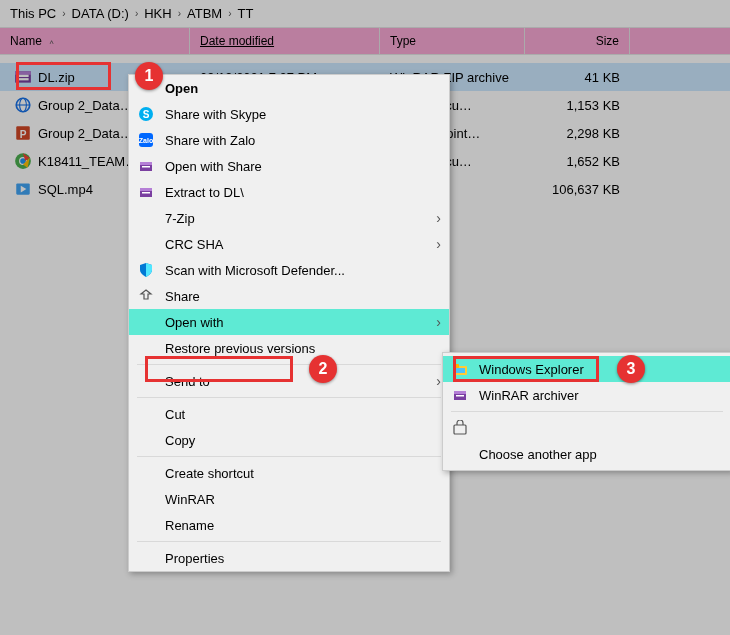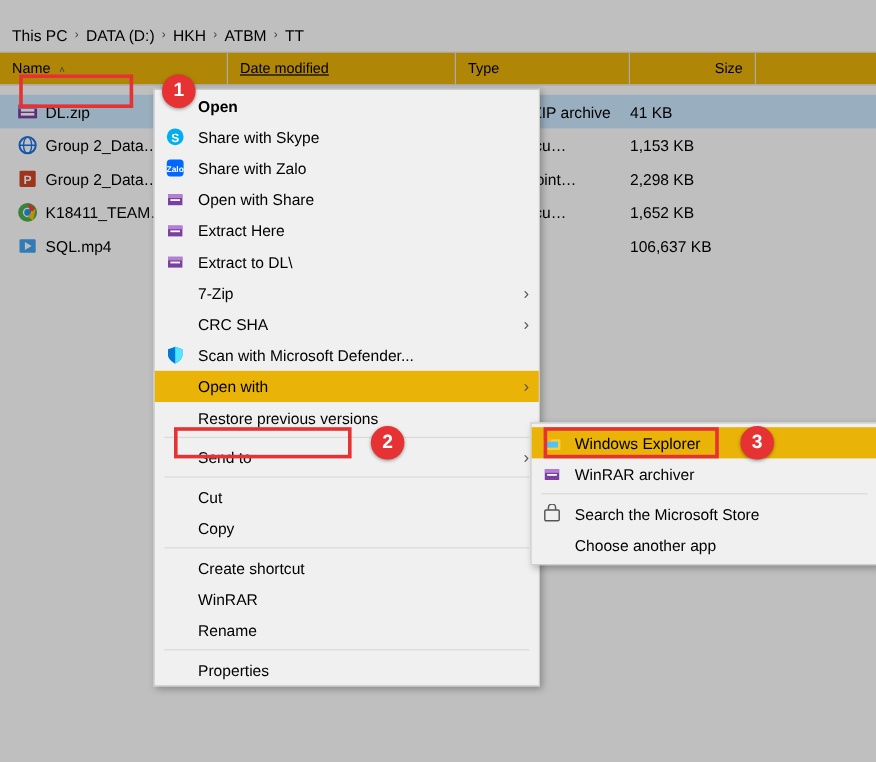--- a/index.html
+++ b/index.html
@@ -20,27 +20,26 @@
   z-index: 50;
   pointer-events: none;
 }
 .breadcrumb {
   display: flex;
   align-items: center;
   padding: 6px 10px;
   font-size: 13px;
   gap: 6px;
   border-bottom: 1px solid #e5e5e5;
-  margin-top: 16px;
 }
 .breadcrumb .sep { color: #555; font-size: 10px; }
 .columns {
   display: flex;
   border-bottom: 1px solid #e5e5e5;
-  background: #eab308;
+  background: #f9a8d4;
   font-size: 12px;
 }
 .columns .col {
   padding: 6px 10px;
   border-right: 1px solid #e5e5e5;
   position: relative;
 }
 .col.name { width: 190px; }
 .col.date { width: 190px; text-decoration: underline; }
 .col.type { width: 145px; }
@@ -63,21 +62,21 @@
   height: 18px;
   margin: 0 6px 0 14px;
   display: flex;
   align-items: center;
   justify-content: center;
   font-size: 12px;
 }
 .file-name { width: 152px; overflow: hidden; white-space: nowrap; text-overflow: ellipsis; }
 .file-date { width: 190px; padding-left: 10px; color: #000; }
 .file-type { width: 145px; padding-left: 10px; overflow: hidden; white-space: nowrap; text-overflow: ellipsis; }
-.file-size { width: 105px; text-align: left; padding-right: 10px; }
+.file-size { width: 105px; text-align: right; padding-right: 10px; }
 
 
 .context-menu {
   position: absolute;
   left: 128px;
   top: 74px;
   width: 322px;
   background: #f0f0f0;
   border: 1px solid #ccc;
   box-shadow: 2px 2px 6px rgba(0,0,0,0.3);
@@ -86,21 +85,21 @@
 }
 .menu-row {
   display: flex;
   align-items: center;
   height: 26px;
   padding: 0 8px 0 6px;
   position: relative;
 }
 .menu-row.open { font-weight: 700; }
 .menu-row.highlighted {
-  background: #eab308;
+  background: #5eead4;
 }
 .menu-icon {
   width: 22px;
   height: 22px;
   display: flex;
   align-items: center;
   justify-content: center;
   margin-right: 8px;
 }
 .menu-icon svg { width: 16px; height: 16px; display: block; }
@@ -282,114 +281,111 @@
     <span class="menu-label">Open with Share</span>
   </div>
   <div class="menu-row">
     <span class="menu-icon">
       <svg viewBox="0 0 16 16">
           <rect x="2" y="4" width="12" height="9" fill="#7a3fa0"></rect>
           <rect x="2" y="4" width="12" height="3" fill="#b57fd6"></rect>
           <rect x="4" y="8" width="8" height="1.5" fill="#fff"></rect>
         </svg>
     </span>
-    <span class="menu-label">Extract Here</span>
+    <span class="menu-label">Extract to DL\</span>
+  </div>
+  <div class="menu-row menu-label-only">
+    <span class="menu-label">7-Zip</span>
+    <span class="menu-arrow">›</span>
+  </div>
+  <div class="menu-row menu-label-only">
+    <span class="menu-label">CRC SHA</span>
+    <span class="menu-arrow">›</span>
+  </div>
+  <div class="menu-row">
+    <span class="menu-icon">
+      <svg viewBox="0 0 16 16">
+          <path d="M8 1 L14 3 V8 C14 12 8 15 8 15 C8 15 2 12 2 8 V3 Z" fill="#0078d4"></path>
+          <path d="M8 1 L14 3 V8 C14 12 8 15 8 15 V1 Z" fill="#50e6ff"></path>
+        </svg>
+    </span>
+    <span class="menu-label">Scan with Microsoft Defender...</span>
+  </div>
+  <div class="menu-row">
+    <span class="menu-icon">
+      <svg viewBox="0 0 16 16">
+          <path d="M8 2 L13 6 H10 V11 H6 V6 H3 Z" fill="none" stroke="#555" stroke-width="1.2"></path>
+        </svg>
+    </span>
+    <span class="menu-label">Share</span>
+  </div>
+  <div class="menu-row menu-label-only highlighted">
+    <span class="menu-label">Open with</span>
+    <span class="menu-arrow">›</span>
+  </div>
+  <div class="menu-row menu-label-only">
+    <span class="menu-label">Restore previous versions</span>
+  </div>
+  <div class="menu-sep"></div>
+  <div class="menu-row menu-label-only">
+    <span class="menu-label">Send to</span>
+    <span class="menu-arrow">›</span>
+  </div>
+  <div class="menu-sep"></div>
+  <div class="menu-row menu-label-only">
+    <span class="menu-label">Cut</span>
+  </div>
+  <div class="menu-row menu-label-only">
+    <span class="menu-label">Copy</span>
+  </div>
+  <div class="menu-sep"></div>
+  <div class="menu-row menu-label-only">
+    <span class="menu-label">Create shortcut</span>
+  </div>
+  <div class="menu-row menu-label-only">
+    <span class="menu-label">WinRAR</span>
+  </div>
+  <div class="menu-row menu-label-only">
+    <span class="menu-label">Rename</span>
+  </div>
+  <div class="menu-sep"></div>
+  <div class="menu-row menu-label-only">
+    <span class="menu-label">Properties</span>
+  </div>
+</div>
+
+<div class="submenu">
+  <div class="menu-row highlighted">
+    <span class="menu-icon">
+      <svg viewBox="0 0 16 16">
+          <rect x="1" y="5" width="14" height="9" rx="1" fill="#ffcc33"></rect>
+          <rect x="1" y="3" width="6" height="4" rx="1" fill="#ffb300"></rect>
+          <rect x="3" y="7" width="10" height="5" fill="#4fc3f7"></rect>
+        </svg>
+    </span>
+    <span class="menu-label">Windows Explorer</span>
   </div>
   <div class="menu-row">
     <span class="menu-icon">
       <svg viewBox="0 0 16 16">
           <rect x="2" y="4" width="12" height="9" fill="#7a3fa0"></rect>
           <rect x="2" y="4" width="12" height="3" fill="#b57fd6"></rect>
           <rect x="4" y="8" width="8" height="1.5" fill="#fff"></rect>
         </svg>
     </span>
-    <span class="menu-label">Extract to DL\</span>
-  </div>
-  <div class="menu-row menu-label-only">
-    <span class="menu-label">7-Zip</span>
-    <span class="menu-arrow">›</span>
-  </div>
-  <div class="menu-row menu-label-only">
-    <span class="menu-label">CRC SHA</span>
-    <span class="menu-arrow">›</span>
-  </div>
-  <div class="menu-row">
-    <span class="menu-icon">
-      <svg viewBox="0 0 16 16">
-          <path d="M8 1 L14 3 V8 C14 12 8 15 8 15 C8 15 2 12 2 8 V3 Z" fill="#0078d4"></path>
-          <path d="M8 1 L14 3 V8 C14 12 8 15 8 15 V1 Z" fill="#50e6ff"></path>
-        </svg>
-    </span>
-    <span class="menu-label">Scan with Microsoft Defender...</span>
-  </div>
-  <div class="menu-row menu-label-only highlighted">
-    <span class="menu-label">Open with</span>
-    <span class="menu-arrow">›</span>
-  </div>
-  <div class="menu-row menu-label-only">
-    <span class="menu-label">Restore previous versions</span>
-  </div>
-  <div class="menu-sep"></div>
-  <div class="menu-row menu-label-only">
-    <span class="menu-label">Send to</span>
-    <span class="menu-arrow">›</span>
-  </div>
-  <div class="menu-sep"></div>
-  <div class="menu-row menu-label-only">
-    <span class="menu-label">Cut</span>
-  </div>
-  <div class="menu-row menu-label-only">
-    <span class="menu-label">Copy</span>
-  </div>
-  <div class="menu-sep"></div>
-  <div class="menu-row menu-label-only">
-    <span class="menu-label">Create shortcut</span>
-  </div>
-  <div class="menu-row menu-label-only">
-    <span class="menu-label">WinRAR</span>
-  </div>
-  <div class="menu-row menu-label-only">
-    <span class="menu-label">Rename</span>
-  </div>
-  <div class="menu-sep"></div>
-  <div class="menu-row menu-label-only">
-    <span class="menu-label">Properties</span>
-  </div>
-</div>
-
-<div class="submenu">
-  <div class="menu-row highlighted">
-    <span class="menu-icon">
-      <svg viewBox="0 0 16 16">
-          <rect x="1" y="5" width="14" height="9" rx="1" fill="#ffcc33"></rect>
-          <rect x="1" y="3" width="6" height="4" rx="1" fill="#ffb300"></rect>
-          <rect x="3" y="7" width="10" height="5" fill="#4fc3f7"></rect>
-        </svg>
-    </span>
-    <span class="menu-label">Windows Explorer</span>
-  </div>
-  <div class="menu-row">
-    <span class="menu-icon">
-      <svg viewBox="0 0 16 16">
-          <rect x="2" y="4" width="12" height="9" fill="#7a3fa0"></rect>
-          <rect x="2" y="4" width="12" height="3" fill="#b57fd6"></rect>
-          <rect x="4" y="8" width="8" height="1.5" fill="#fff"></rect>
-        </svg>
-    </span>
     <span class="menu-label">WinRAR archiver</span>
   </div>
   <div class="menu-sep"></div>
   <div class="menu-row">
     <span class="menu-icon">
       <svg viewBox="0 0 16 16">
           <rect x="2" y="5" width="12" height="9" rx="1" fill="none" stroke="#555" stroke-width="1.2"></rect>
           <path d="M5 5 V3 a3 3 0 0 1 6 0 V5" fill="none" stroke="#555" stroke-width="1.2"></path>
         </svg>
     </span>
-    <span class="menu-label">Search the Microsoft Store</span>
   </div>
   <div class="menu-row menu-label-only">
     <span class="menu-label">Choose another app</span>
   </div>
 </div>
 
 <div class="red-box" style="left:16px; top:62px; width:95px; height:28px;"></div>
 <div class="red-box" style="left:145px; top:356px; width:148px; height:26px;"></div>
 <div class="red-box" style="left:453px; top:356px; width:146px; height:26px;"></div>
 

